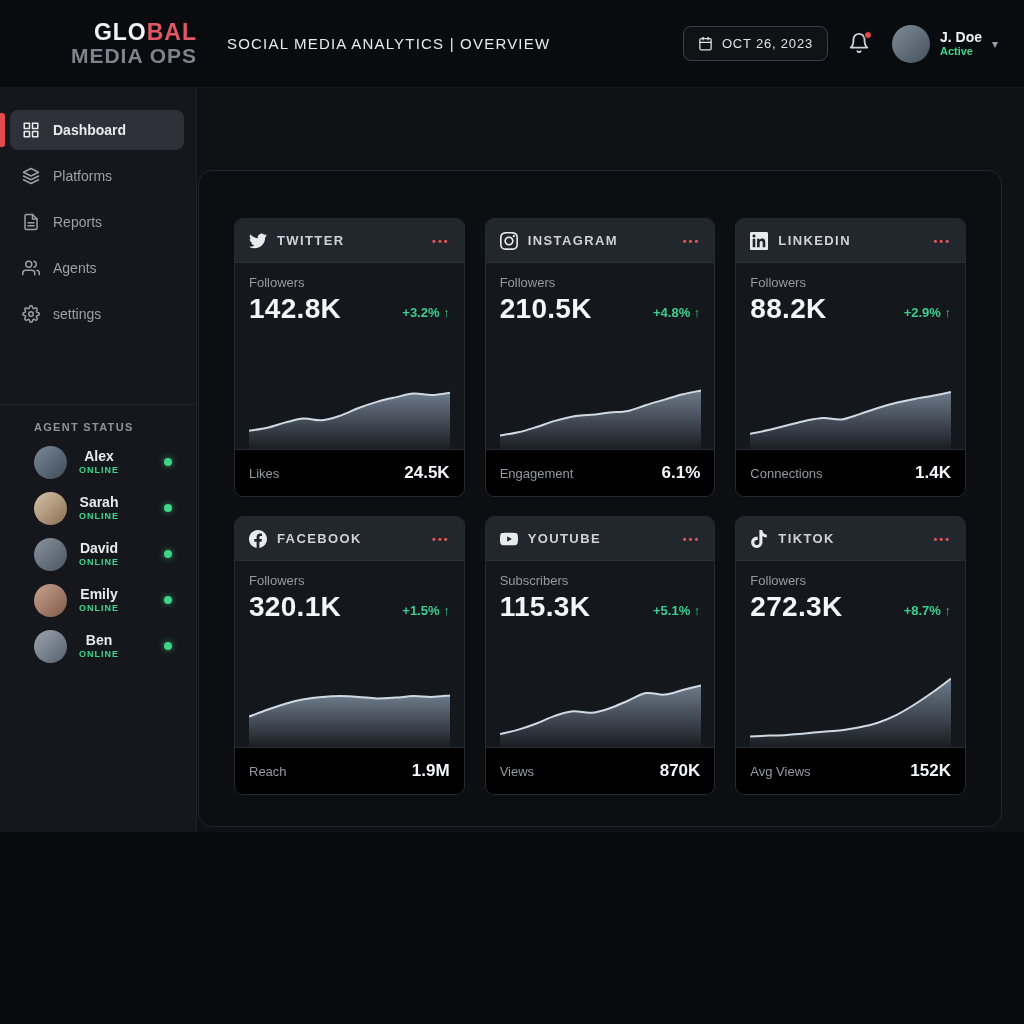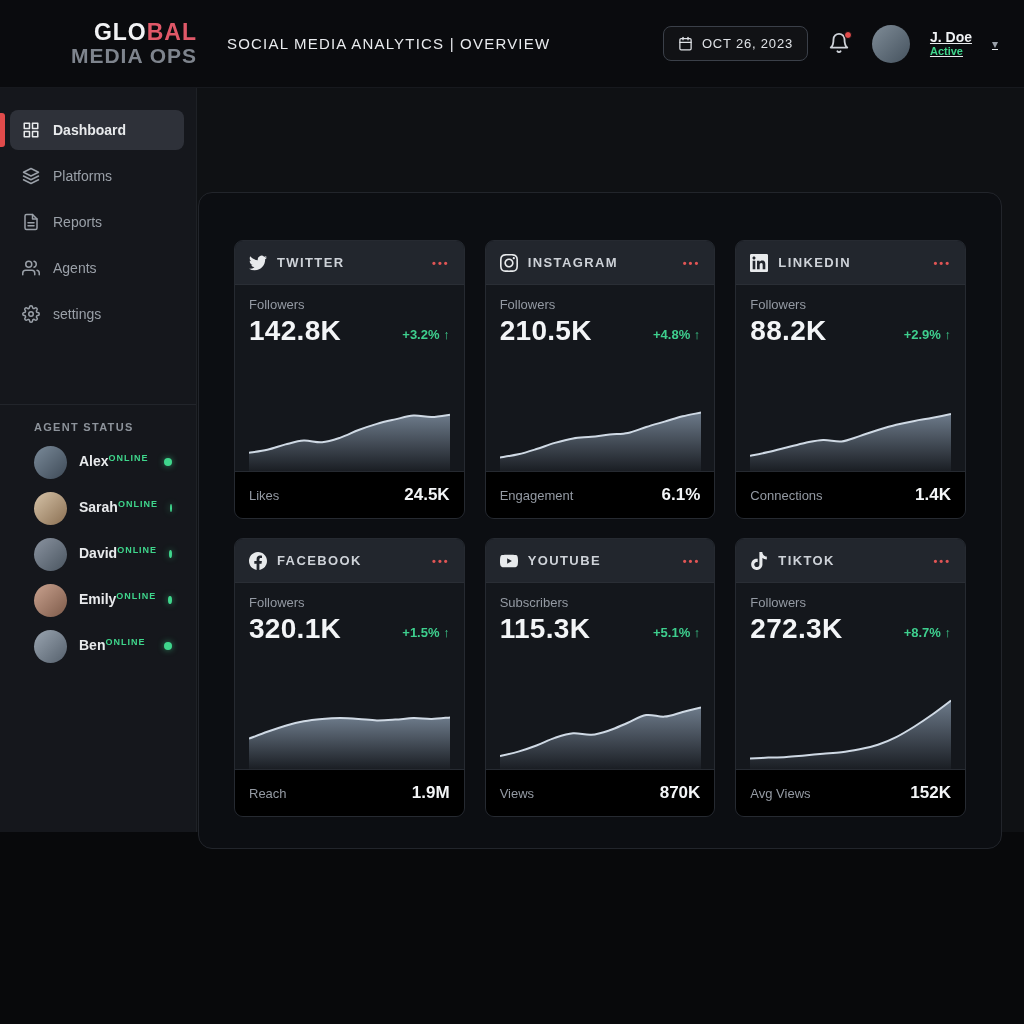--- a/index.html
+++ b/index.html
@@ -16,21 +16,21 @@
   .logo-p2 { color:#e05868; }
   .logo-line2 { font-size:21px; font-weight:800; letter-spacing:1px; color:#7e848d; line-height:1.1; }
   .page-title { margin-left:30px; font-size:15px; letter-spacing:1.2px; color:#e9ebee; font-weight:500; }
   .header-right { margin-left:auto; margin-right:26px; display:flex; align-items:center; gap:20px; }
   .date-chip { display:flex; align-items:center; gap:9px; border:1px solid #3b4049; border-radius:8px;
                background:rgba(255,255,255,0.03); padding:9px 14px; font-size:13px; letter-spacing:0.8px;
                color:#dfe2e6; cursor:pointer; }
   .bell-wrap { position:relative; width:24px; height:24px; color:#cfd3d9; cursor:pointer; }
   .bell-dot { position:absolute; top:-1px; right:0; width:8px; height:8px; border-radius:50%;
               background:#e14b4b; border:1px solid #0a0b0e; }
-  .user-block { display:flex; align-items:center; gap:20px; cursor:pointer;text-decoration:underline; }
+  .user-block { display:flex; align-items:center; gap:10px; cursor:pointer; }
   .avatar { width:38px; height:38px; border-radius:50%; background:linear-gradient(135deg,#7f8c97,#45525e);
             flex:0 0 auto; }
   .user-meta { display:flex; flex-direction:column; line-height:1.2; }
   .user-name { font-size:14px; color:#f0f2f4; font-weight:600; }
   .user-status { font-size:11px; color:#3fd68c; font-weight:600; }
   .chev { color:#9aa0a8; font-size:12px; }
 
   
   .sidebar { position:absolute; left:0; top:88px; width:197px; height:744px; background:#15171c;
              border-right:1px solid #1e2126; z-index:4; }
@@ -45,29 +45,29 @@
   .divider { height:1px; background:#22252b; margin-top:70px; }
   .agent-status-title { padding:16px 0 6px 34px; font-size:11px; letter-spacing:1.3px;
                         color:#8d939b; font-weight:700; }
   .agent-row { display:flex; align-items:center; gap:12px; height:46px; padding:0 24px 0 34px; cursor:pointer; }
   .agent-avatar { width:33px; height:33px; border-radius:50%; flex:0 0 auto; }
   .agent-row:nth-of-type(1) .agent-avatar { background:linear-gradient(135deg,#7a8a99,#3e4a57); }
   .agent-row:nth-of-type(2) .agent-avatar { background:linear-gradient(135deg,#d6c3a8,#8a6f52); }
   .agent-row:nth-of-type(3) .agent-avatar { background:linear-gradient(135deg,#8a93a0,#4a5560); }
   .agent-row:nth-of-type(4) .agent-avatar { background:linear-gradient(135deg,#c9a28f,#7d5a49); }
   .agent-row:nth-of-type(5) .agent-avatar { background:linear-gradient(135deg,#9aa5b1,#55606c); }
-  .agent-meta { display:flex; flex-direction:row; line-height:1.25;text-align:center; }
+  .agent-meta { display:flex; flex-direction:column; line-height:1.25;text-align:center; }
   .agent-name { font-size:14px; color:#e8eaec; font-weight:600; }
   .agent-online { font-size:9px; letter-spacing:1px; color:#3fd68c; font-weight:700; }
   .agent-dot { margin-left:auto; width:8px; height:8px; border-radius:50%; background:#3fd68c;
                box-shadow:0 0 6px rgba(63,214,140,.6); }
 
   
   .main-bg { position:absolute; left:197px; top:88px; width:827px; height:744px; background:#0f1114; }
-  .panel { position:absolute; left:198px; top:192px; width:804px; height:657px; background:#0c0e12;
+  .panel { position:absolute; left:198px; top:170px; width:804px; height:657px; background:#0c0e12;
            border:1px solid #22252b; border-radius:14px; }
   .grid { display:grid; grid-template-columns:repeat(3,1fr); column-gap:20px; row-gap:19px;
           padding:47px 35px 31px; }
 
   .card { height:279px; background:#14171c; border:1px solid #262a31; border-radius:9px;
           display:flex; flex-direction:column; overflow:hidden; }
   .card-header { height:44px; flex:0 0 44px; background:#22262d; border-bottom:1px solid #2a2e35;
                  display:flex; align-items:center; gap:10px; padding:0 14px; }
   .picon { width:18px; height:18px; color:#e8eaec; flex:0 0 18px; }
   .pname { font-size:13px; letter-spacing:1.4px; color:#ced2d8; font-weight:600; }

